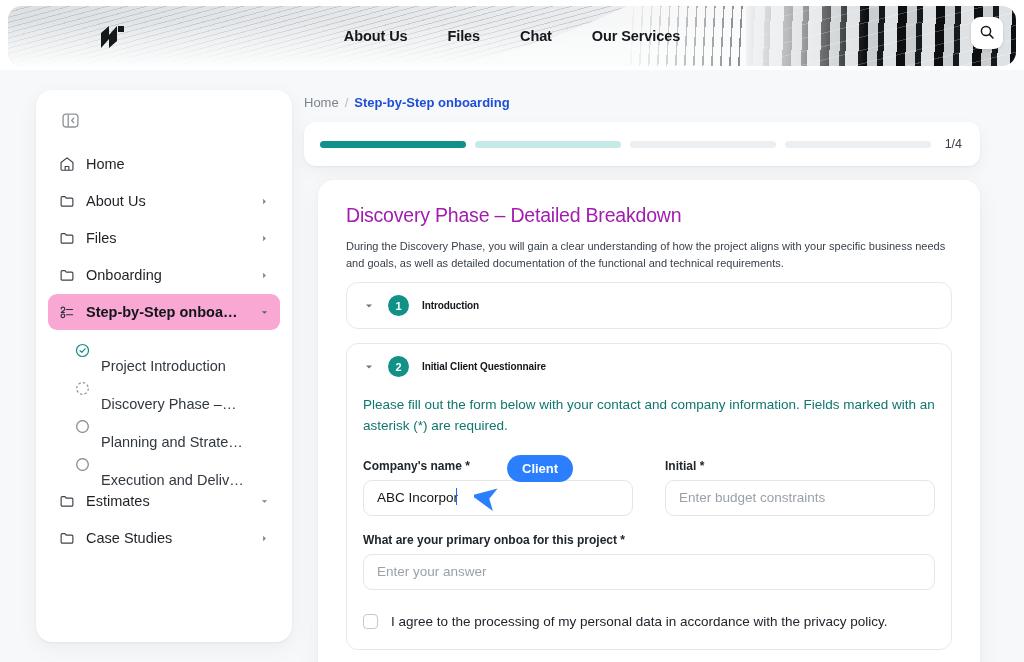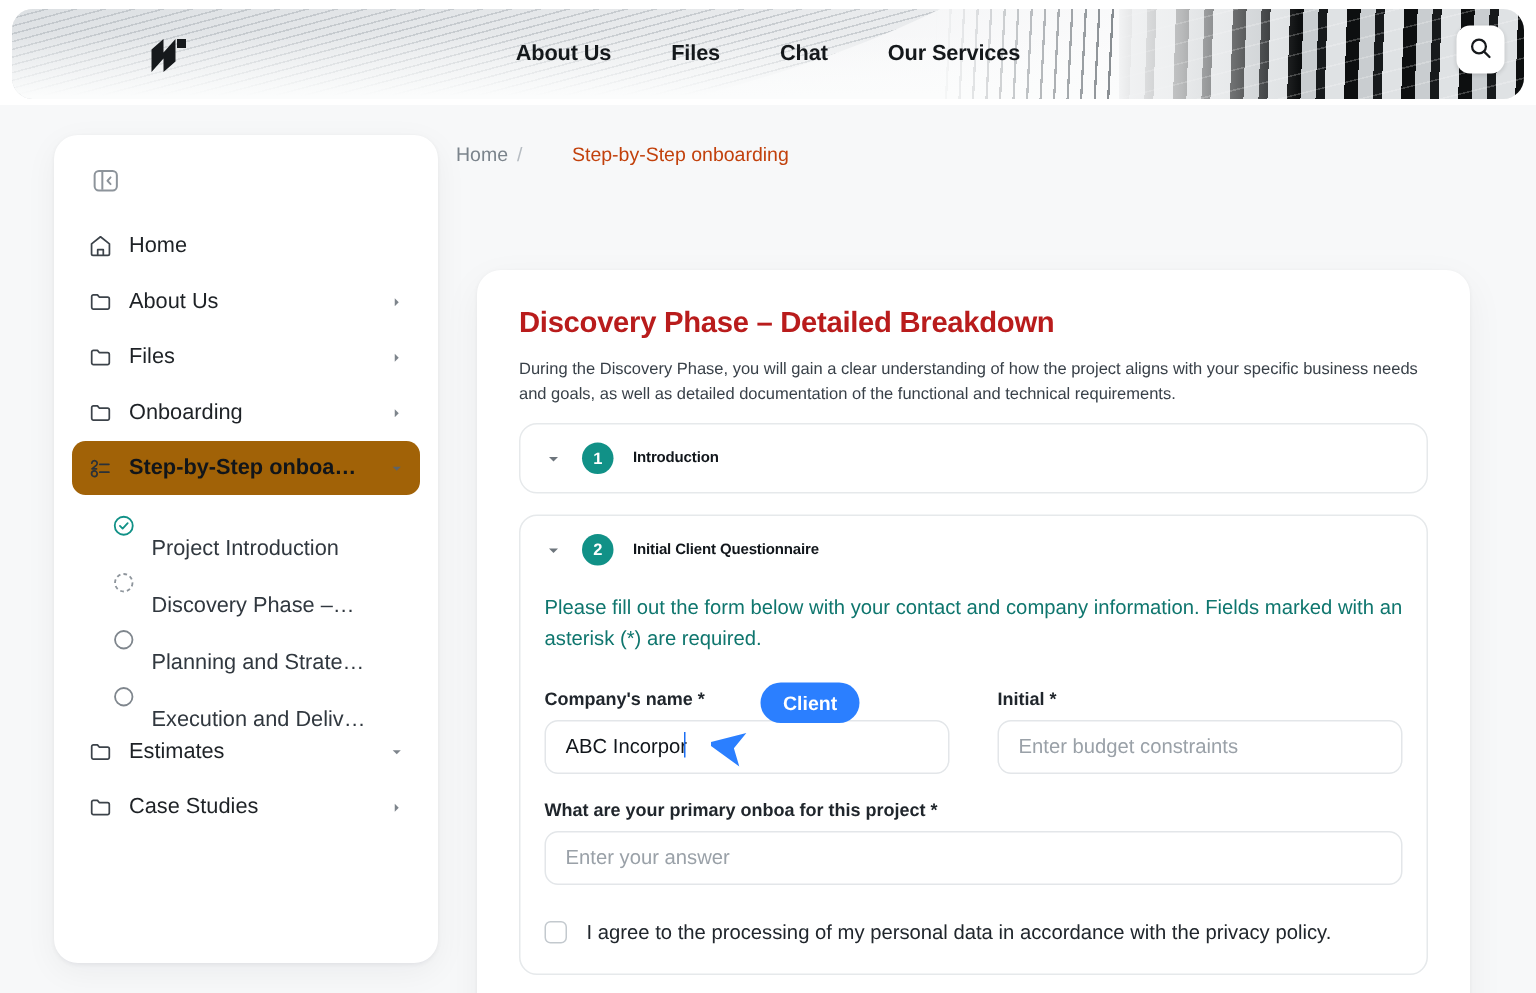--- a/index.html
+++ b/index.html
@@ -201,21 +201,21 @@
     white-space: nowrap;
     overflow: hidden;
     text-overflow: ellipsis;
   }
   .nav-item .nav-caret {
     width: 12px; height: 12px;
     display: flex; align-items: center; justify-content: center;
     flex: 0 0 12px;
   }
   .nav-item.active {
-    background: #a16207;
+    background: #f9a8d4;
   }
   .nav-item.active .nav-label {
     font-weight: 700;
     color: #11151a;
   }
 
   .sub-item {
     display: flex;
     align-items: center;
     gap: 11px;
@@ -244,21 +244,21 @@
   }
 
   .breadcrumb {
     position: absolute;
     top: 25px; left: 0;
     font-size: 13px;
     display: flex; align-items: center; gap: 6px;
   }
   .breadcrumb .crumb-home { color: #7b848c; cursor: pointer; }
   .breadcrumb .crumb-sep { color: #b6bcc2; }
-  .breadcrumb .crumb-current { color: #c2410c; font-weight: 400; margin-left: 27px; }
+  .breadcrumb .crumb-current { color: #1d4ed8; font-weight: 700; }
 
   .progress-card {
     position: absolute;
     top: 52px; left: 0; right: 44px;
     height: 44px;
     background: #ffffff;
     border-radius: 12px;
     box-shadow: 0 1px 3px rgba(16,24,40,0.055), 0 6px 18px rgba(16,24,40,0.045);
     display: flex;
     align-items: center;
@@ -284,22 +284,22 @@
     position: absolute;
     top: 110px; left: 14px; right: 44px; bottom: -40px;
     background: #ffffff;
     border-radius: 16px 16px 0 0;
     box-shadow: 0 1px 3px rgba(16,24,40,0.055), 0 8px 26px rgba(16,24,40,0.05);
     padding: 24px 28px 0 28px;
     overflow: hidden;
   }
   .content-title {
     font-size: 19.5px;
-    font-weight: 700;
-    color: #b91c1c;
+    font-weight: 400;
+    color: #a21caf;
     letter-spacing: -0.2px;
     margin-bottom: 11px;
   }
   .content-desc {
     font-size: 11px;
     line-height: 1.55;
     color: #394149;
     margin-bottom: 10px;
     max-width: 625px;
   }
@@ -614,20 +614,27 @@
     </aside>
 
     <div class="main-col">
 
       <div class="breadcrumb">
         <span class="crumb-home">Home</span>
         <span class="crumb-sep">/</span>
         <span class="crumb-current">Step-by-Step onboarding</span>
       </div>
 
+      <div class="progress-card">
+        <div class="prog-seg done"></div>
+        <div class="prog-seg half"></div>
+        <div class="prog-seg"></div>
+        <div class="prog-seg"></div>
+        <div class="prog-count">1/4</div>
+      </div>
 
       <div class="content-card">
         <h1 class="content-title">Discovery Phase – Detailed Breakdown</h1>
         <p class="content-desc">During the Discovery Phase, you will gain a clear understanding of how the project aligns with your specific business needs and goals, as well as detailed documentation of the functional and technical requirements.</p>
 
         <div class="accordion">
           <div class="acc-head">
             <span class="acc-caret">
               <svg width="10" height="10" viewBox="0 0 10 10" aria-hidden="true">
                   <path d="M2 3.6 L5 6.6 L8 3.6 Z" fill="#6d757c"></path>

